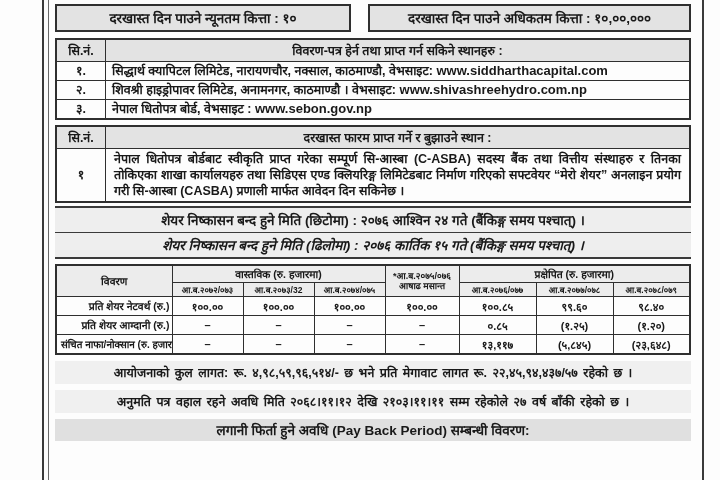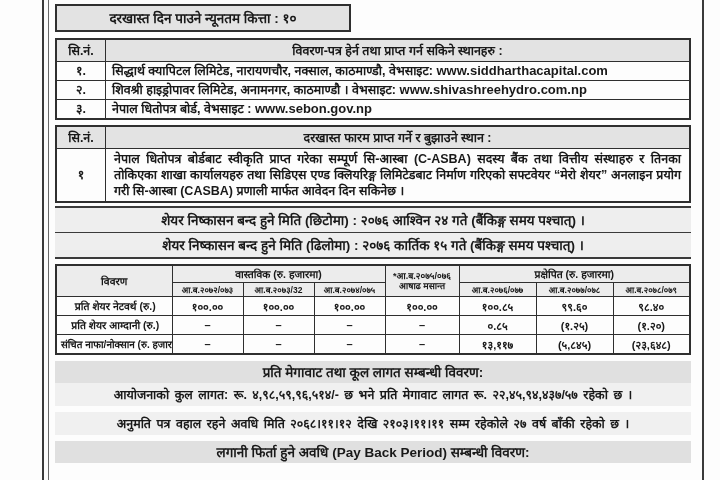--- a/index.html
+++ b/index.html
@@ -28,50 +28,51 @@
   .doc-table th{background:#e3e3e3;font-size:12.5px;padding:2px 4px;}
   .doc-table td{font-size:12.5px;font-weight:bold;padding:1px 6px;line-height:16px;}
   .doc-table td.sn{width:36px;text-align:center;font-weight:bold;}
   .doc-table td.txt b{font-size:13px;}
   .doc-table td.para{text-align:justify;line-height:16px;padding:2px 8px;}
 
   
   .strip{margin-top:3px;border-top:2px solid #3a3a3a;border-bottom:2px solid #3a3a3a;}
   .strip-row{background:#eeeeee;text-align:center;font-weight:bold;
     font-size:13.5px;padding:3px 0;}
-  .strip-row + .strip-row{border-top:1.5px solid #3a3a3a;}
+  .strip-row + .strip-row{border-top:1.5px solid #3a3a3a;font-style:italic;}
 
   
   .fin{margin-top:5px;border:2px solid #2f2f2f;table-layout:fixed;}
   .fin th,.fin td{border:1px solid #2f2f2f;overflow:hidden;white-space:nowrap;}
   .fin th{background:#ececec;font-size:10.5px;padding:1px 2px;}
   .fin th.yr{font-size:8.5px;font-weight:bold;padding:1px 0;}
   .fin th.mid{font-size:9px;line-height:10px;margin-top:48px;}
   .fin td{font-size:11px;font-weight:bold;text-align:center;padding:1.5px 2px;}
-  .fin td.rowlbl{text-align:center;font-size:10.5px;padding-left:4px;}
+  .fin td.rowlbl{text-align:right;font-size:10.5px;padding-left:4px;}
   .fin td.rowlbl.small{font-size:10px;}
 
   
   .sec{margin-top:6px;}
   .sec-head{background:#e0e0e0;text-align:center;font-weight:bold;
     font-size:13.5px;padding:2px 0;}
   .sec-body{background:#f0f0f0;text-align:center;font-weight:bold;
     font-size:12.5px;padding:3px 0;word-spacing:2px;}
 </style>
 </head>
 <body>
 
 <div class="page">
   <div class="frame-left"></div>
   <div class="frame-right"></div>
 
   <div class="content">
 
     <div class="limits">
       <div class="limit-box min">दरखास्त दिन पाउने न्यूनतम कित्ता : १०</div>
+      <div class="limit-box max">दरखास्त दिन पाउने अधिकतम कित्ता : १०,००,०००</div>
     </div>
 
     <table class="doc-table">
       <tbody>
           <tr>
         <th style="width:36px">सि.नं.</th>
         <th>विवरण-पत्र हेर्न तथा प्राप्त गर्न सकिने स्थानहरु :</th>
       </tr>
       <tr>
         <td class="sn">१.</td>
@@ -162,21 +163,20 @@
         <td>–</td>
         <td>–</td>
         <td>१३,११७</td>
         <td>(५,८४५)</td>
         <td>(२३,६४८)</td>
       </tr>
     </tbody>
       </table>
 
     <div class="sec">
-      <div class="sec-head">प्रति मेगावाट तथा कूल लागत सम्बन्धी विवरण:</div>
       <div class="sec-body">आयोजनाको कुल लागत: रू. ४,९८,५९,९६,५१४/- छ भने प्रति मेगावाट लागत रू. २२,४५,९४,४३७/५७ रहेको छ ।</div>
     </div>
 
     <div class="sec">
       <div class="sec-body">अनुमति पत्र वहाल रहने अवधि मिति २०६८।११।१२ देखि २१०३।११।११ सम्म रहेकोले २७ वर्ष बाँकी रहेको छ ।</div>
     </div>
 
     <div class="sec">
       <div class="sec-head">लगानी फिर्ता हुने अवधि (Pay Back Period) सम्बन्धी विवरण:</div>
 

